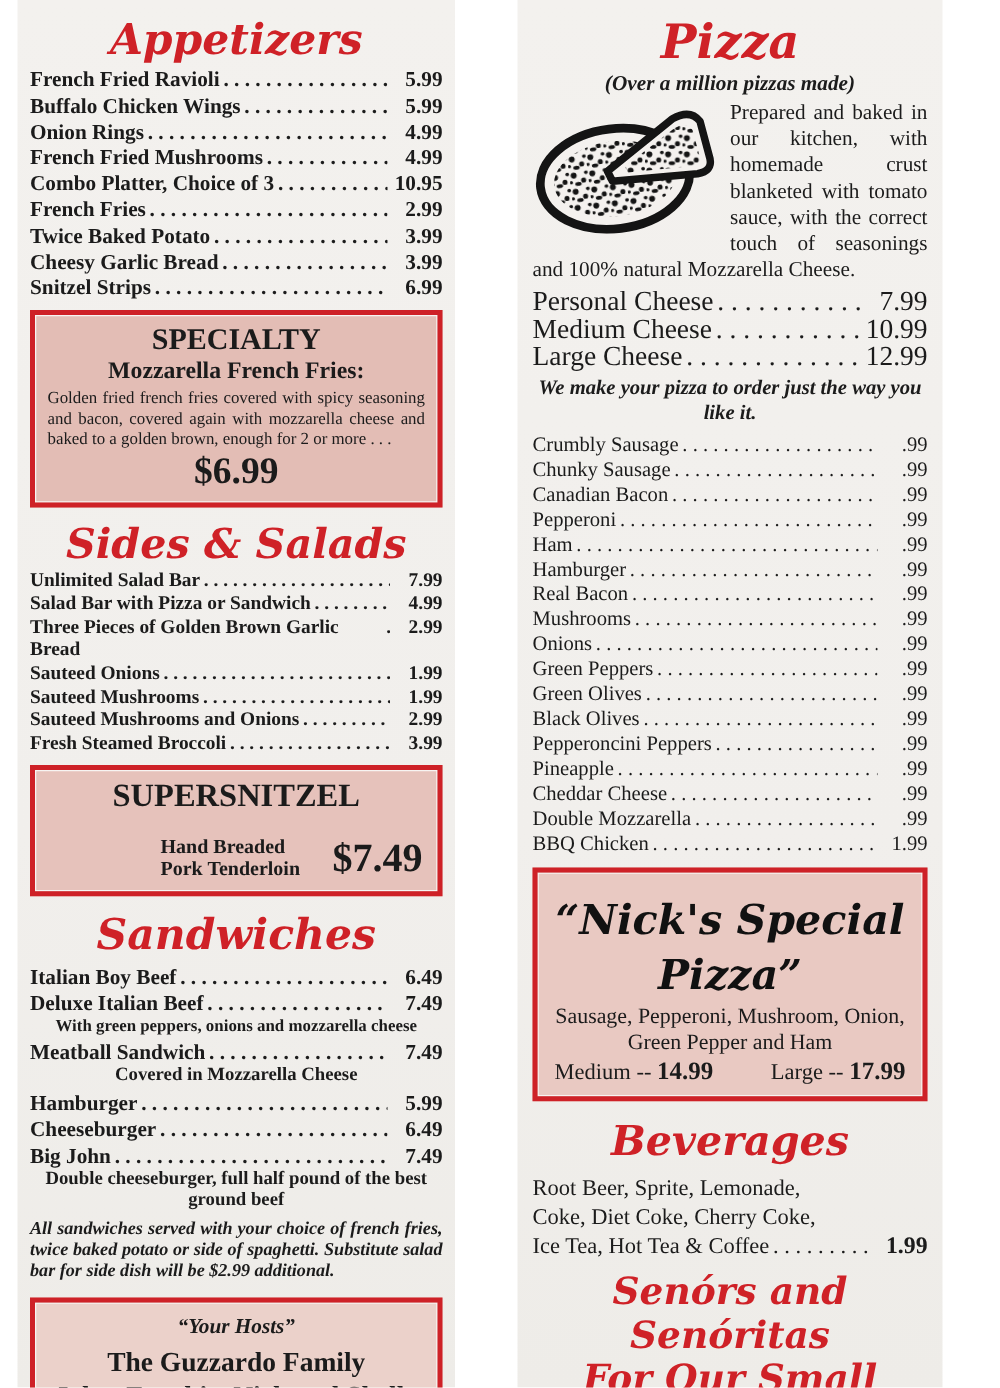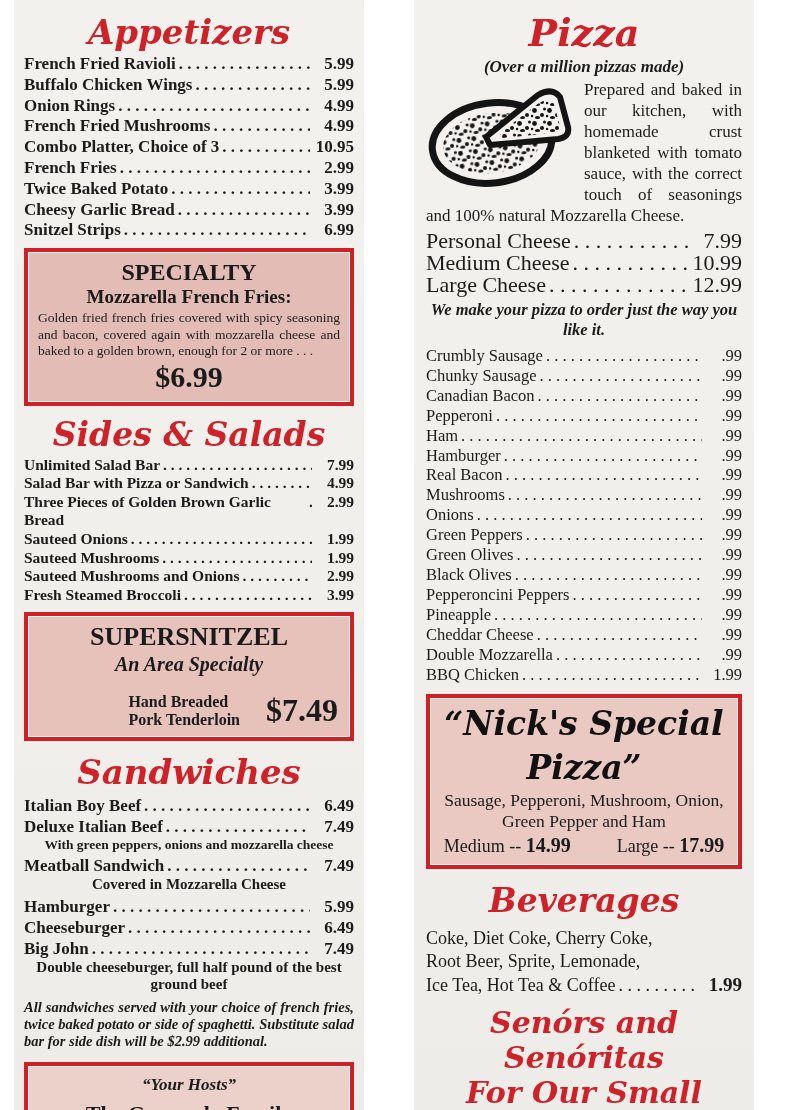--- a/index.html
+++ b/index.html
@@ -72,21 +72,21 @@
   .pizza-art{float:left;width:152px;height:106px;margin:2px 6px 0 0;}
   .pizza-desc{font-size:17px;line-height:21px;text-align:justify;}
 
   .cheese{margin-top:4px;}
   .cheese .r{font-size:22px;line-height:22px;}
   .cheese .p{min-width:48px;}
   .made{font-size:16.5px;line-height:20px;font-weight:bold;font-style:italic;text-align:center;margin:4px 0 6px 0;}
   .tops .r{font-size:16.5px;line-height:19.9px;}
   .tops .p{min-width:40px;}
 
-  .nick-box{margin:10px 0 0 0;padding:4px 8px 8px 8px;background:#e9c9c2;}
+  .nick-box{margin:10px 0 0 0;padding:16px 8px 8px 8px;background:#e9c9c2;}
   .nick-title{
     font-family:"DejaVu Serif", serif;font-style:italic;font-weight:bold;
     font-size:33px;line-height:44px;color:#111;
   }
   .nick-desc{font-size:17.5px;line-height:21px;}
   .nick-sizes{display:flex;justify-content:center;gap:46px;margin-top:2px;font-size:18px;}
   .nick-sizes b{font-size:20px;}
 
   .bev-lines{margin-top:4px;}
   .bev-line{font-size:18px;line-height:23px;}
@@ -192,21 +192,20 @@
       </div>
     <div class="r">
         <span>Fresh Steamed Broccoli</span>
         <span class="d"></span>
         <span class="p">3.99</span>
       </div>
   </div>
 
   <div class="redbox snz-box">
     <div class="snz-title">SUPERSNITZEL</div>
-    <div class="snz-sub">An Area Specialty</div>
     <div class="snz-row">
       <div class="snz-item">
         <div>Hand Breaded</div>
         <div>Pork Tenderloin</div>
       </div>
       <div class="snz-price">$7.49</div>
     </div>
   </div>
 
   <h1 class="script t-sand">Sandwiches</h1>
@@ -392,22 +391,22 @@
     <div class="nick-desc">Sausage, Pepperoni, Mushroom, Onion,</div>
     <div class="nick-desc">Green Pepper and Ham</div>
     <div class="nick-sizes">
       <span><span>Medium --</span> <b>14.99</b></span>
       <span><span>Large --</span> <b>17.99</b></span>
     </div>
   </div>
 
   <h1 class="script t-bev">Beverages</h1>
   <div class="bev-lines">
+    <div class="bev-line">Root Beer, Sprite, Lemonade,</div>
     <div class="bev-line">Coke, Diet Coke, Cherry Coke,</div>
-    <div class="bev-line">Root Beer, Sprite, Lemonade,</div>
     <div class="r">
         <span>Ice Tea, Hot Tea &amp; Coffee</span>
         <span class="d"></span>
         <span class="p">1.99</span>
       </div>
   </div>
 
   <h1 class="script t-kids">
     <span style="display:block">Senórs and Senóritas</span>
     <span style="display:block">For Our Small</span>

